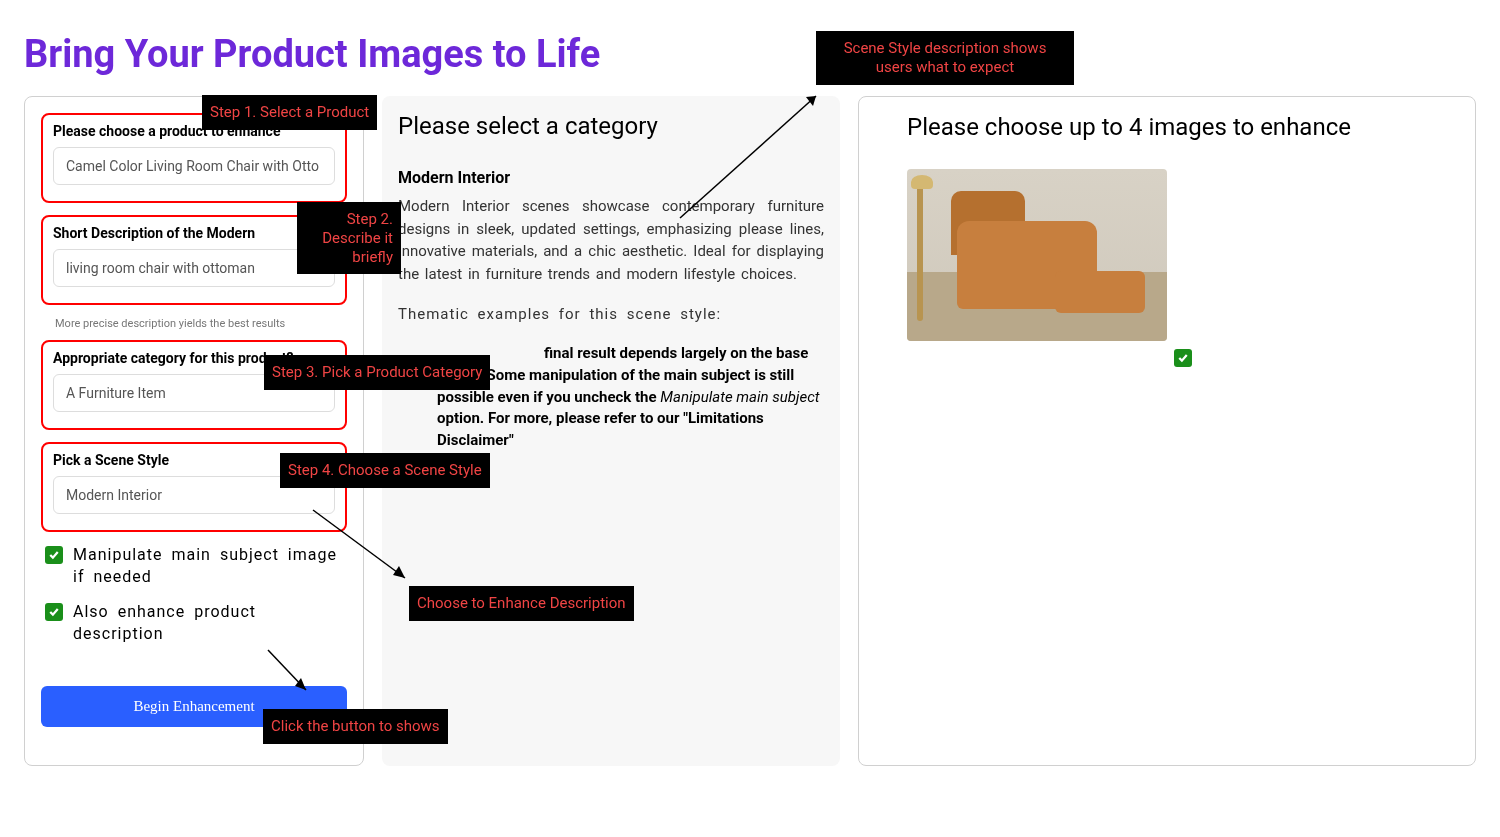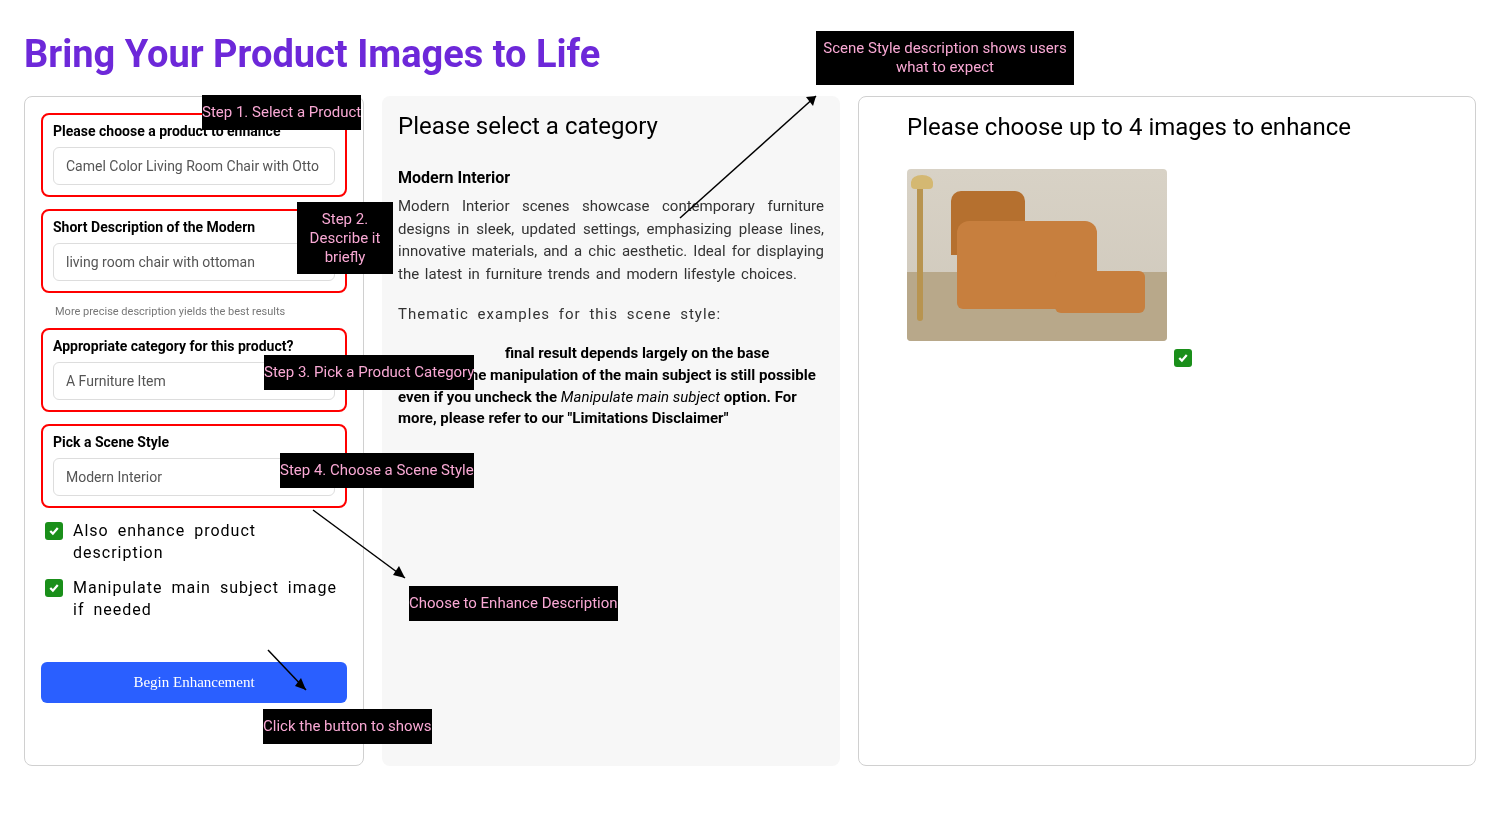--- a/index.html
+++ b/index.html
@@ -53,21 +53,21 @@
     .right-panel {
       flex: 1;
       min-height: 670px;
       padding-left: 48px;
     }
     
     .field-group {
       margin-bottom: 12px;
       border: 2px solid #ff0000;
       border-radius: 8px;
-      padding: 8px 10px 10px 10px;
+      padding: 8px 10px 16px 10px;
       position: relative;
     }
     
     .field-label {
       font-size: 14px;
       font-weight: 700;
       color: #000;
       margin-bottom: 8px;
       display: block;
     }
@@ -167,20 +167,21 @@
       color: #333;
       margin-bottom: 20px;
       letter-spacing: 1px;
       word-spacing: 4px;
     }
     
     .note-text {
       font-size: 15px;
       color: #000;
       line-height: 1.45;
+      margin-left: 39px;
     }
     
     .note-text .bold {
       font-weight: 700;
     }
     
     .note-text .italic {
       font-style: italic;
       font-weight: 400;
     }
@@ -262,23 +263,23 @@
     .thumb-check {
       display: flex;
       justify-content: center;
       margin-top: 6px;
     }
     
     
     .callout {
       position: absolute;
       background: #000;
-      color: #f9a8d4;
+      color: #ef4444;
       font-size: 15px;
-      padding: 8px 0;
+      padding: 8px 8px;
       z-index: 50;
       text-align: center;
       line-height: 1.25;
     }
     
     svg.arrow {
       position: absolute;
       z-index: 40;
       overflow: visible;
     }
@@ -313,38 +314,38 @@
     <div class="helper-text">More precise description yields the best results</div>
     
     <div class="field-group">
       <label class="field-label">Appropriate category for this product?</label>
       <div class="field-input">A Furniture Item</div>
     </div>
     
     <div class="field-group">
       <label class="field-label">Pick a Scene Style</label>
       <div class="field-input">Modern Interior</div>
+    </div>
+    
+    <div class="checkbox-row">
+      <div class="chk">
+        <svg viewBox="0 0 16 16">
+            <polyline points="3,8 6.5,11.5 13,4"></polyline>
+          </svg>
+      </div>
+      <span class="chk-label">Manipulate main subject image if needed</span>
     </div>
     
     <div class="checkbox-row">
       <div class="chk">
         <svg viewBox="0 0 16 16">
             <polyline points="3,8 6.5,11.5 13,4"></polyline>
           </svg>
       </div>
       <span class="chk-label">Also enhance product description</span>
-    </div>
-    
-    <div class="checkbox-row">
-      <div class="chk">
-        <svg viewBox="0 0 16 16">
-            <polyline points="3,8 6.5,11.5 13,4"></polyline>
-          </svg>
-      </div>
-      <span class="chk-label">Manipulate main subject image if needed</span>
     </div>
     
     <button class="primary-btn">Begin Enhancement</button>
   </div>
 
   <div class="panel middle-panel">
     <h2 class="section-title">Please select a category</h2>
     <h3 class="subtitle">Modern Interior</h3>
     <p class="body-text">Modern Interior scenes showcase contemporary furniture designs in sleek, updated settings, emphasizing please lines, innovative materials, and a chic aesthetic. Ideal for displaying the latest in furniture trends and modern lifestyle choices.</p>
     <p class="body-text-loose">Thematic examples for this scene style:</p>
@@ -372,21 +373,21 @@
             <polyline points="3,8 6.5,11.5 13,4"></polyline>
           </svg>
       </div>
     </div>
   </div>
 
 </div>
 
 <div class="callout" style="left:816px; top:31px; width:258px;">Scene Style description shows users what to expect</div>
 <div class="callout" style="left:202px; top:95px;">Step 1. Select a Product</div>
-<div class="callout" style="left:297px; top:202px; width:96px;">Step 2. Describe it briefly</div>
+<div class="callout" style="left:297px; top:202px; width:104px;text-align:right;">Step 2. Describe it briefly</div>
 <div class="callout" style="left:264px; top:355px;">Step 3. Pick a Product Category</div>
 <div class="callout" style="left:280px; top:453px;">Step 4. Choose a Scene Style</div>
 <div class="callout" style="left:409px; top:586px;">Choose to Enhance Description</div>
 <div class="callout" style="left:263px; top:709px;">Click the button to shows</div>
 
 <svg class="arrow" style="left:680px; top:88px; width:150px; height:130px;">
   <line x1="0" y1="130" x2="136" y2="8"></line>
   <polygon points="136,8 126,9 133,18"></polygon>
 </svg>
 

